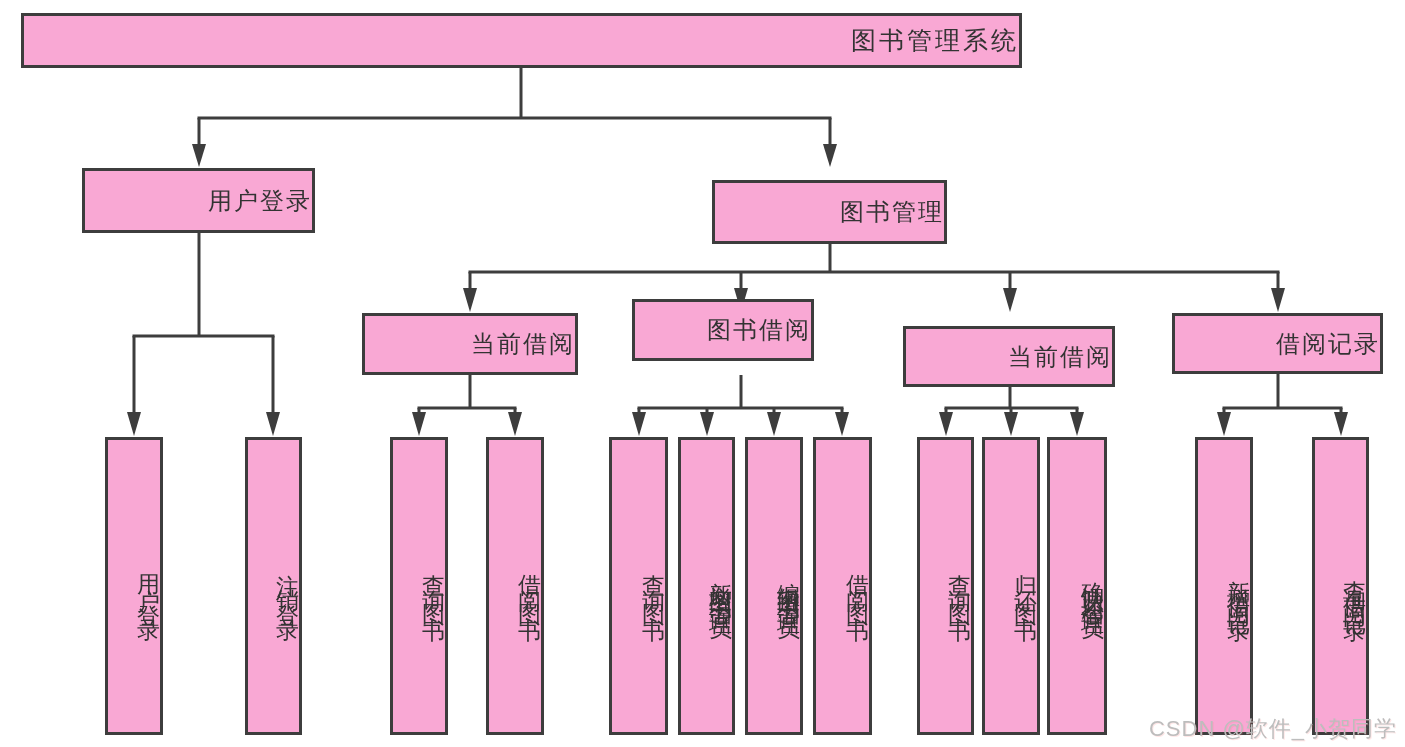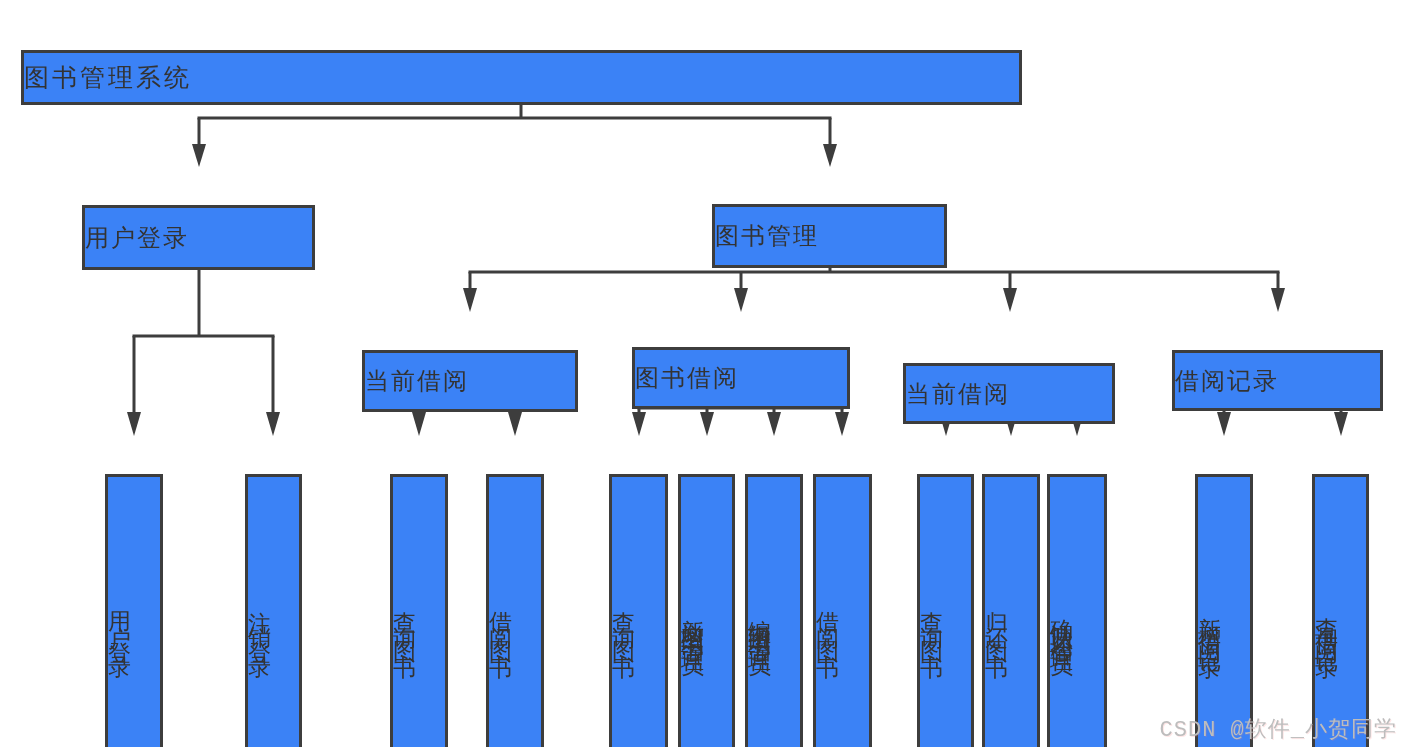--- a/index.html
+++ b/index.html
@@ -21,25 +21,24 @@
     left: 0;
     top: 0;
     width: 1405px;
     height: 747px;
     pointer-events: none;
   }
   .node {
     position: absolute;
     box-sizing: border-box;
     border: 3px solid #3d3d3d;
-    background: #3b82f6;
+    background: #f9a8d4;
     display: flex;
     align-items: center;
-    justify-content: flex-start;
-    margin-top: 37px;
+    justify-content: flex-end;
   }
   .hlabel {
     font-size: 24px;
     letter-spacing: 2px;
     white-space: nowrap;
     color: #333333;
   }
   .root .hlabel {
     font-size: 25px;
     letter-spacing: 3px;
@@ -61,21 +60,20 @@
   .vs-tight { letter-spacing: 5px; }
   #watermark {
     position: absolute;
     right: 8px;
     top: 714px;
     font-size: 22px;
     letter-spacing: 1px;
     color: #bdbdbd;
     text-shadow: 1px 1px 0 rgba(255, 120, 120, 0.18);
     white-space: nowrap;
-    font-family: Liberation Mono, monospace;
   }
   .stroke {
     stroke: #3d3d3d;
     stroke-width: 3;
     fill: none;
   }
   .arrowhead {
     fill: #3d3d3d;
     stroke: none;
   }
@@ -161,28 +159,28 @@
     </g>
   </svg>
 
   <div class="node root" style="left:21px; top:13px; width:1001px; height:55px">
     <span class="hlabel">图书管理系统</span>
   </div>
 
   <div class="node" style="left:82px; top:168px; width:233px; height:65px">
     <span class="hlabel">用户登录</span>
   </div>
-  <div class="node" style="left:712px; top:167px; width:235px; height:64px">
+  <div class="node" style="left:712px; top:180px; width:235px; height:64px">
     <span class="hlabel">图书管理</span>
   </div>
 
   <div class="node" style="left:362px; top:313px; width:216px; height:62px">
     <span class="hlabel">当前借阅</span>
   </div>
-  <div class="node" style="left:632px; top:310px; width:218px; height:62px">
+  <div class="node" style="left:632px; top:299px; width:182px; height:62px">
     <span class="hlabel">图书借阅</span>
   </div>
   <div class="node" style="left:903px; top:326px; width:212px; height:61px">
     <span class="hlabel">当前借阅</span>
   </div>
   <div class="node" style="left:1172px; top:313px; width:211px; height:61px">
     <span class="hlabel">借阅记录</span>
   </div>
 
   <div class="node leaf" style="left:105px; width:58px">

